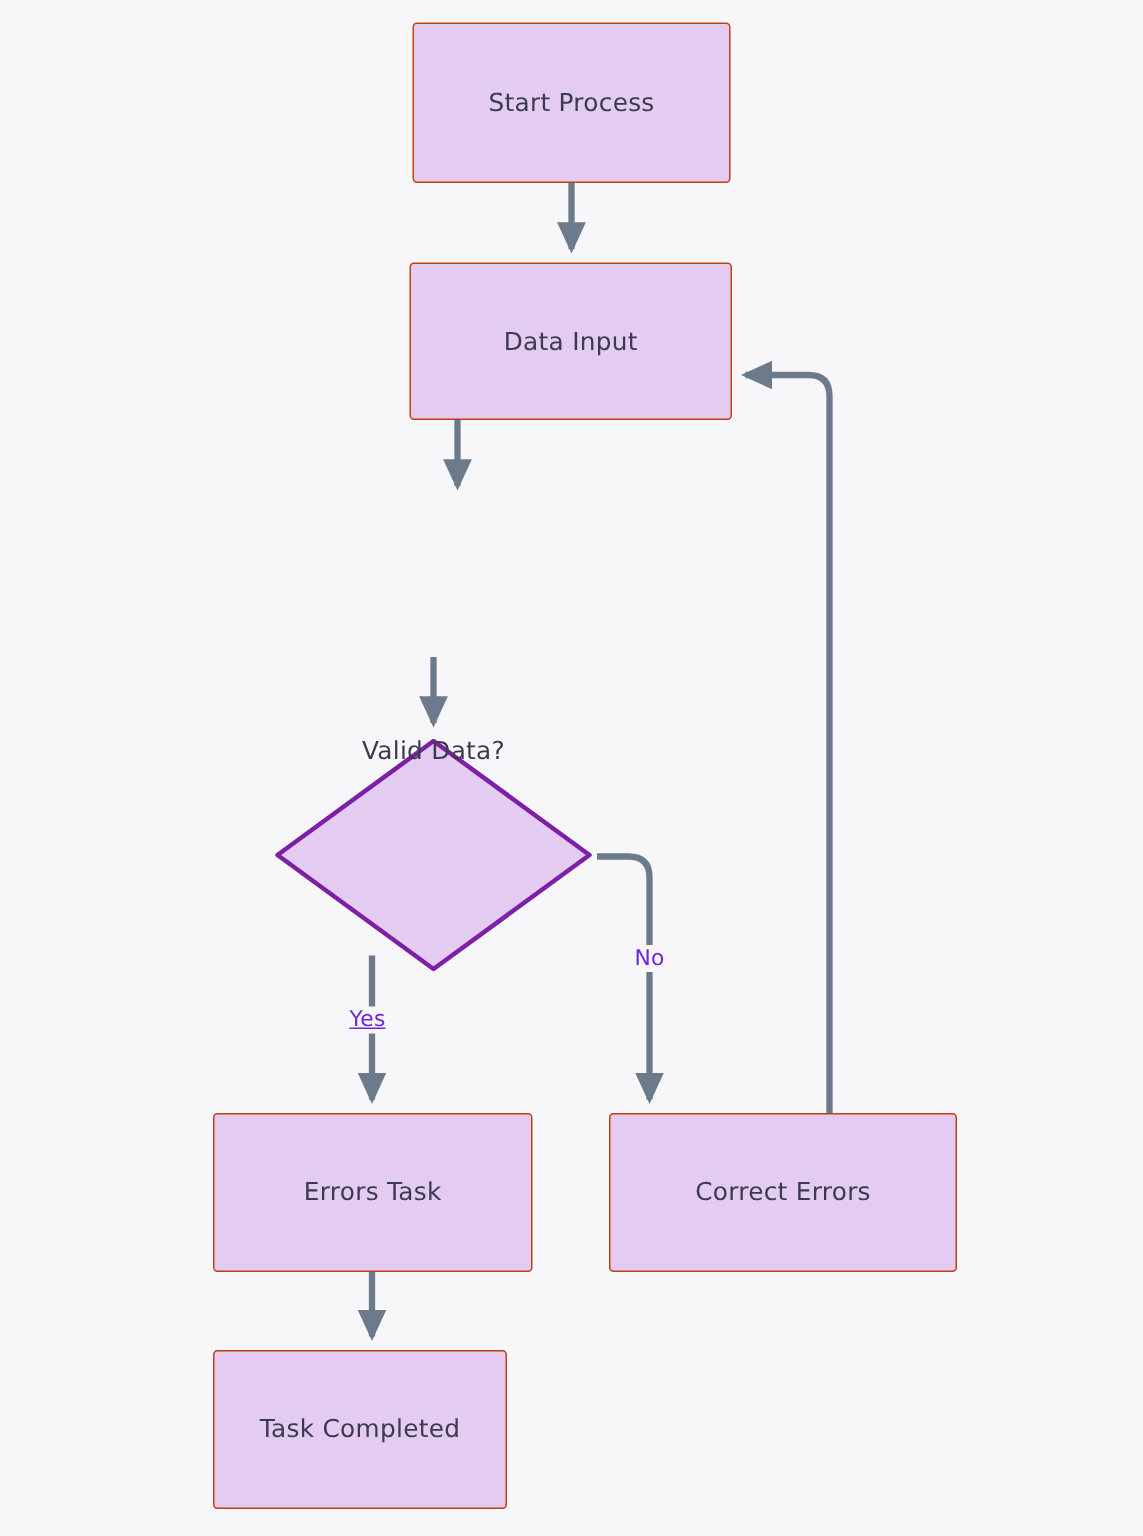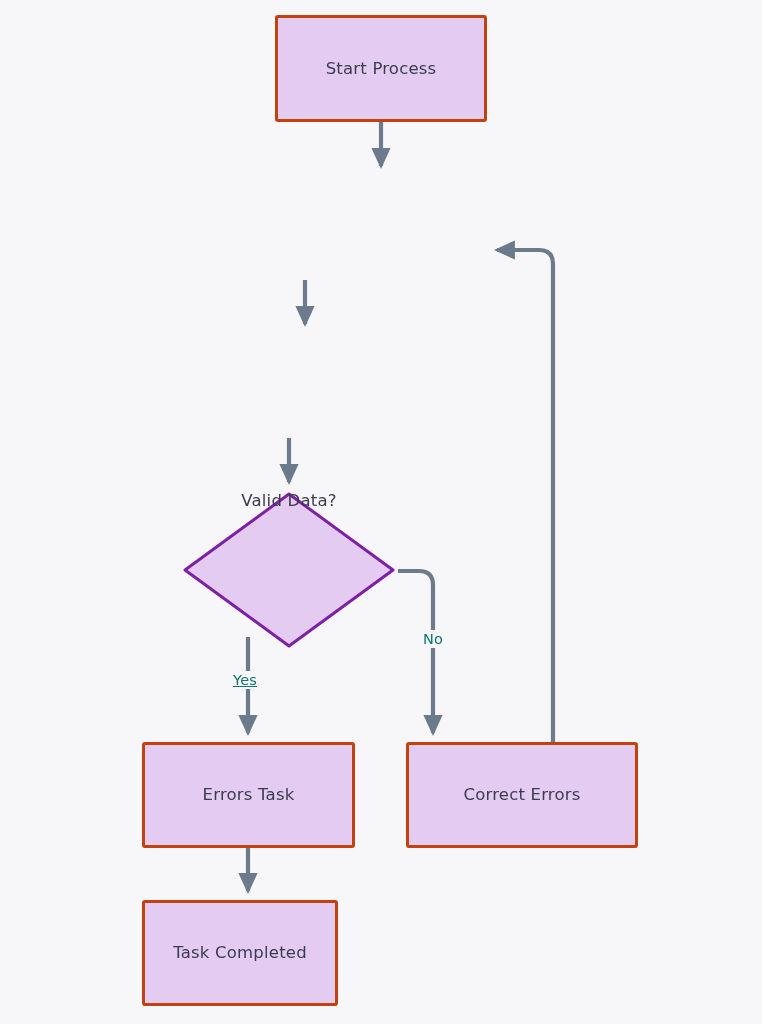--- a/index.html
+++ b/index.html
@@ -28,21 +28,21 @@
     height: 1024px;
     pointer-events: none;
   }
   .node {
     position: absolute;
     box-sizing: border-box;
     display: flex;
     align-items: center;
     justify-content: center;
     background: #e3cbf2;
-    border: 3px solid #c2410c;
+    border: 1px solid #c2410c;
     border-radius: 3px;
     z-index: 2;
   }
   .node-label {
     font-size: 16.5px;
     color: #3b3b4d;
     letter-spacing: 0.2px;
     text-align: center;
     line-height: 1.2;
     white-space: nowrap;
@@ -59,21 +59,21 @@
     left: 0;
     top: 0;
   }
   .diamond-wrap .node-label {
     position: relative;
     z-index: 1;
   }
   .edge-label {
     position: absolute;
     font-size: 14.5px;
-    color: #0f766e;
+    color: #6d28d9;
     background: #f7f7fa;
     padding: 1px 4px;
     z-index: 3;
     white-space: nowrap;
     letter-spacing: 0.2px;
   }
 </style>
 </head>
 <body>
 
@@ -98,20 +98,23 @@
 
     <path d="M 248 848 L 248 891" fill="none" stroke="#6b7b8c" stroke-width="4.2" stroke-linecap="butt" marker-end="url(#arrowhead)"></path>
 
     <path d="M 553 742 L 553 264 Q 553 250 539 250 L 497 250" fill="none" stroke="#6b7b8c" stroke-width="4.2" stroke-linecap="butt" marker-end="url(#arrowhead)"></path>
   </svg>
 
   <div class="node" style="left:275px; top:15px; width:212px; height:107px;">
     <span class="node-label">Start Process</span>
   </div>
 
+  <div class="node" style="left:273px; top:175px; width:215px; height:105px;">
+    <span class="node-label">Data Input</span>
+  </div>
 
 
   <div class="diamond-wrap" style="left:182px; top:491px; width:214px; height:158px;">
     <svg width="214" height="158" viewBox="0 0 214 158">
       <polygon points="107,3 211,79 107,155 3,79" fill="#e3cbf2" stroke="#7e1fa8" stroke-width="3" stroke-linejoin="round"></polygon>
     </svg>
     <span class="node-label">Valid Data?</span>
   </div>
 
   <div class="node" style="left:142px; top:742px; width:213px; height:106px;">

